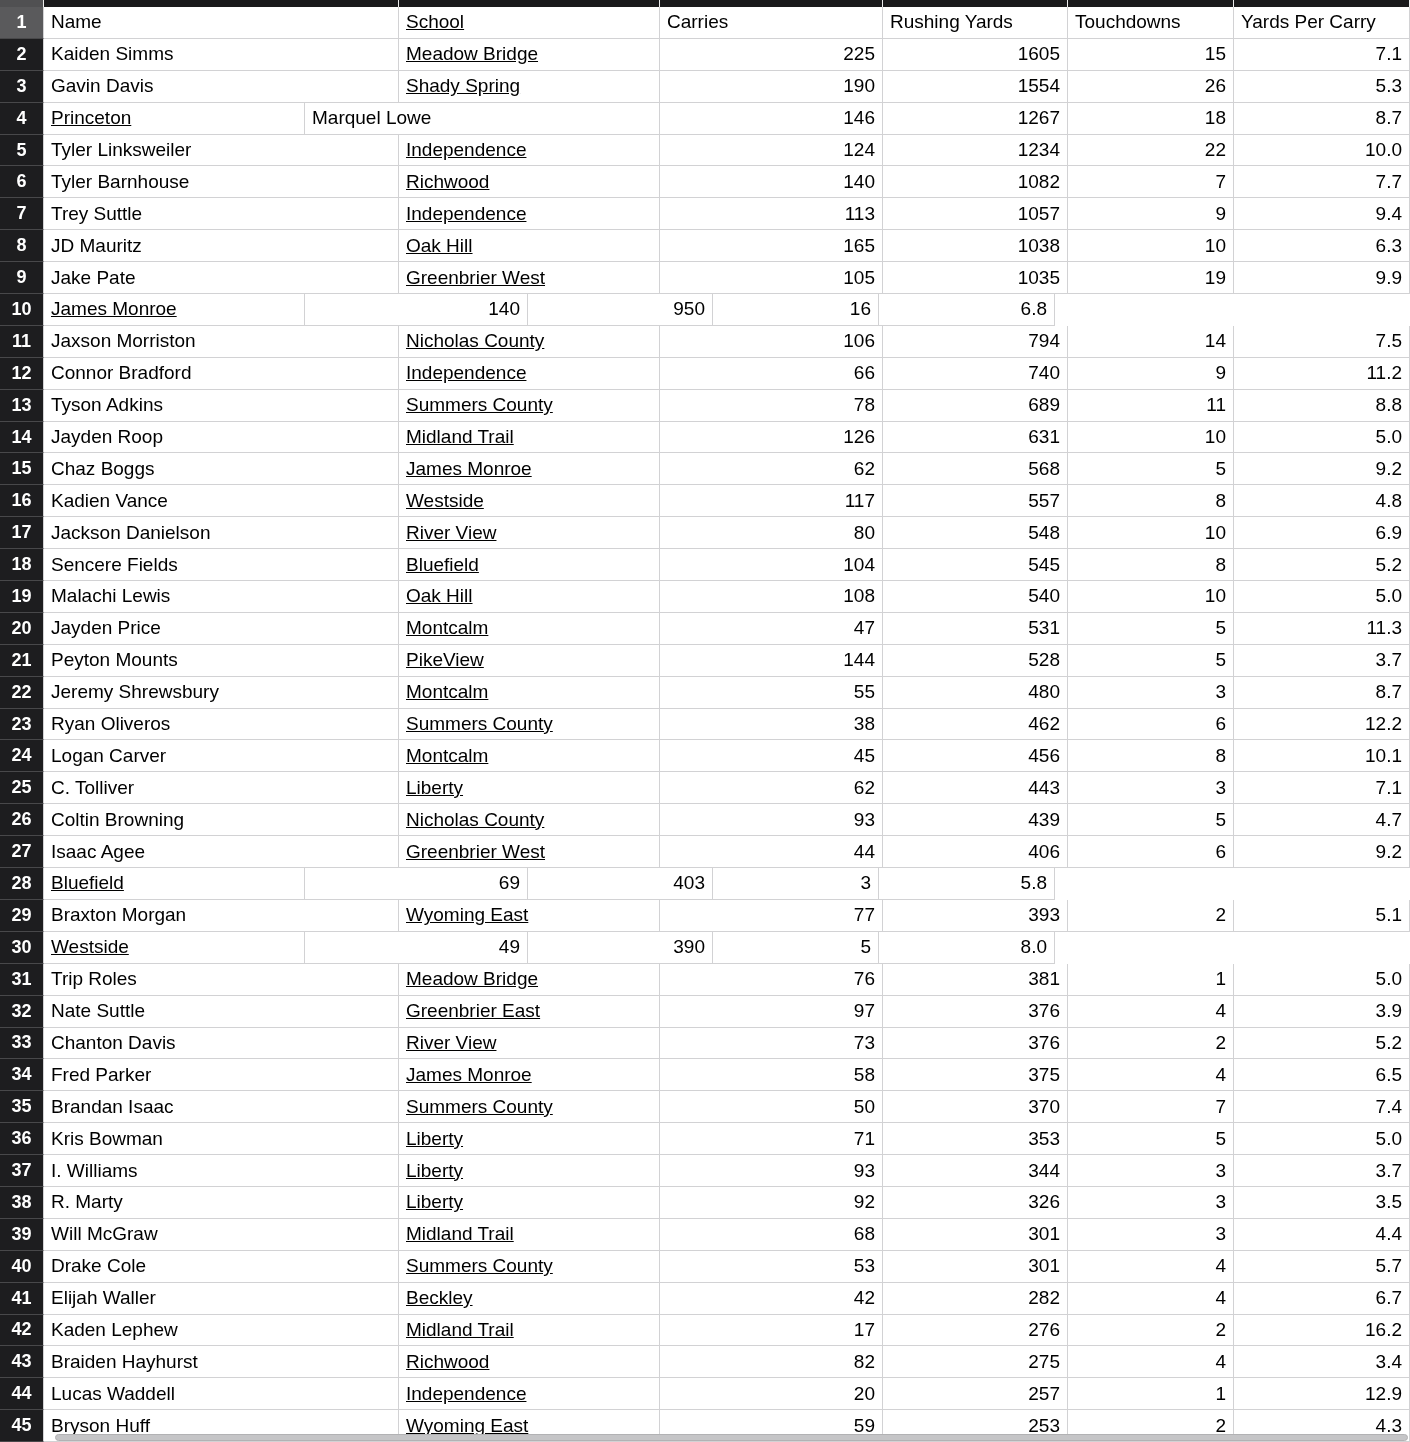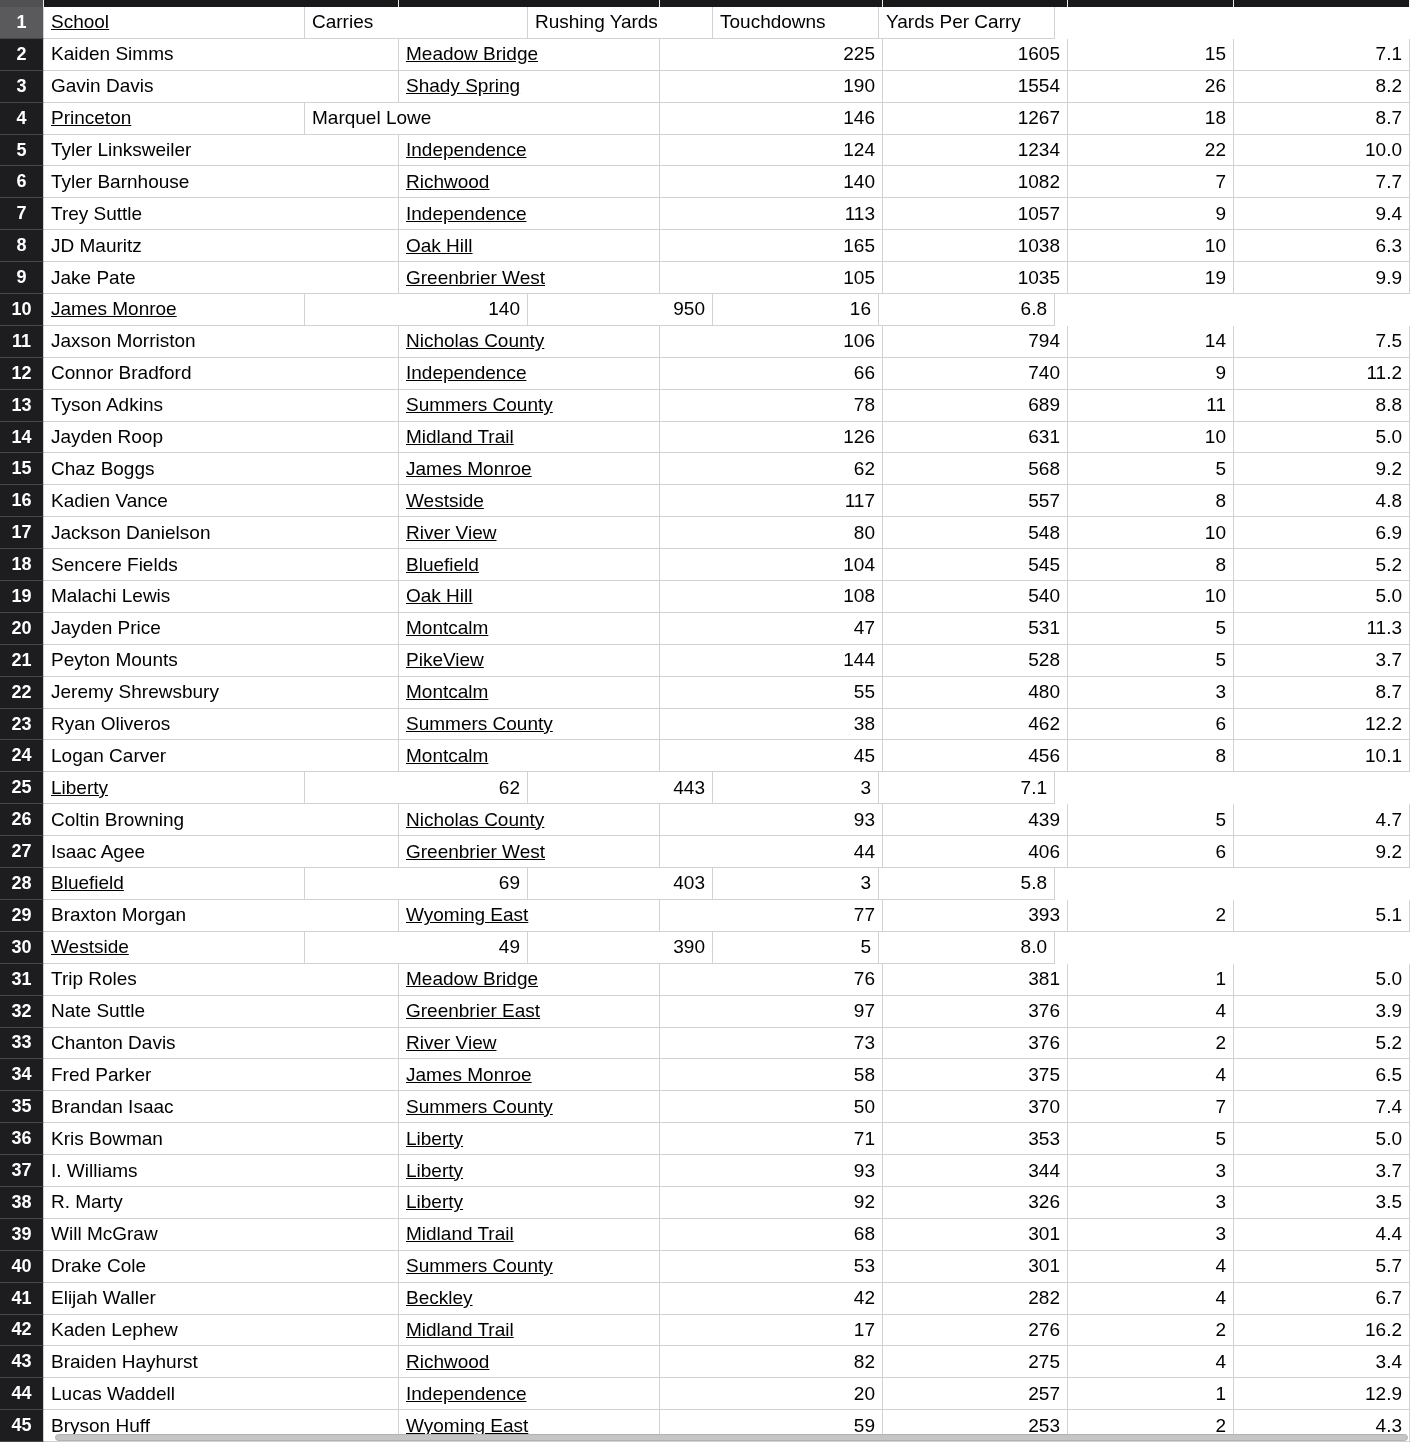--- a/index.html
+++ b/index.html
@@ -77,20 +77,21 @@
     <div class="seg c-name"></div>
     <div class="seg c-school"></div>
     <div class="seg c-carries"></div>
     <div class="seg c-rush"></div>
     <div class="seg c-td"></div>
     <div class="seg c-ypc"></div>
   </div>
 
   <div class="row header-row">
     <div class="cell rownum c-rownum">1</div>
+    <div class="cell text c-name">Name</div>
     <div class="cell text c-school">School</div>
     <div class="cell text c-carries">Carries</div>
     <div class="cell text c-rush">Rushing Yards</div>
     <div class="cell text c-td">Touchdowns</div>
     <div class="cell text c-ypc">Yards Per Carry</div>
   </div>
 
   <div id="rows">
   <div class="row">
     <div class="cell rownum c-rownum">2</div>
@@ -102,21 +103,21 @@
     <div class="cell num c-ypc">7.1</div>
   </div>
 
   <div class="row">
     <div class="cell rownum c-rownum">3</div>
     <div class="cell text c-name">Gavin Davis</div>
     <div class="cell text c-school">Shady Spring</div>
     <div class="cell num c-carries">190</div>
     <div class="cell num c-rush">1554</div>
     <div class="cell num c-td">26</div>
-    <div class="cell num c-ypc">8.2</div>
+    <div class="cell num c-ypc">5.3</div>
   </div>
 
   <div class="row">
     <div class="cell rownum c-rownum">4</div>
     <div class="cell text c-school">Princeton</div>
     <div class="cell text c-name">Marquel Lowe</div>
     <div class="cell num c-carries">146</div>
     <div class="cell num c-rush">1267</div>
     <div class="cell num c-td">18</div>
     <div class="cell num c-ypc">8.7</div>
@@ -316,20 +317,21 @@
     <div class="cell text c-name">Logan Carver</div>
     <div class="cell text c-school">Montcalm</div>
     <div class="cell num c-carries">45</div>
     <div class="cell num c-rush">456</div>
     <div class="cell num c-td">8</div>
     <div class="cell num c-ypc">10.1</div>
   </div>
 
   <div class="row">
     <div class="cell rownum c-rownum">25</div>
+    <div class="cell text c-name">C. Tolliver</div>
     <div class="cell text c-school">Liberty</div>
     <div class="cell num c-carries">62</div>
     <div class="cell num c-rush">443</div>
     <div class="cell num c-td">3</div>
     <div class="cell num c-ypc">7.1</div>
   </div>
 
   <div class="row">
     <div class="cell rownum c-rownum">26</div>
     <div class="cell text c-name">Coltin Browning</div>

